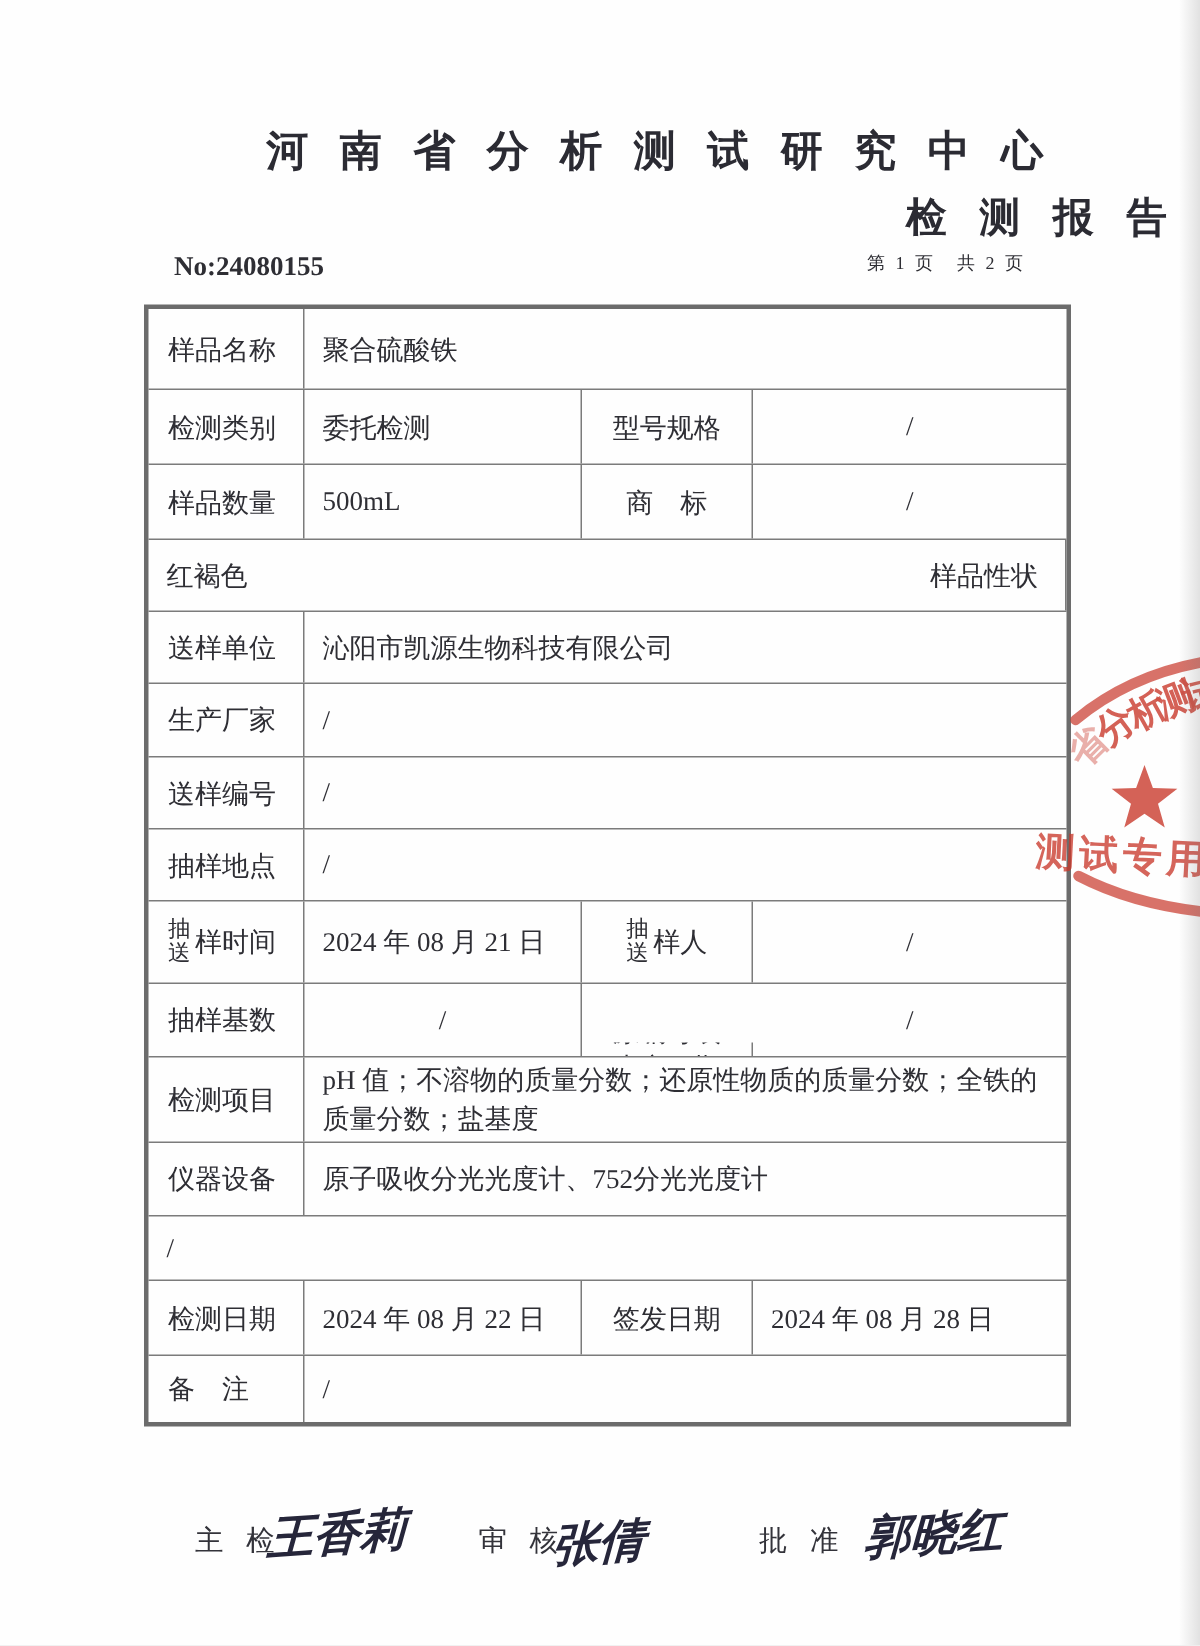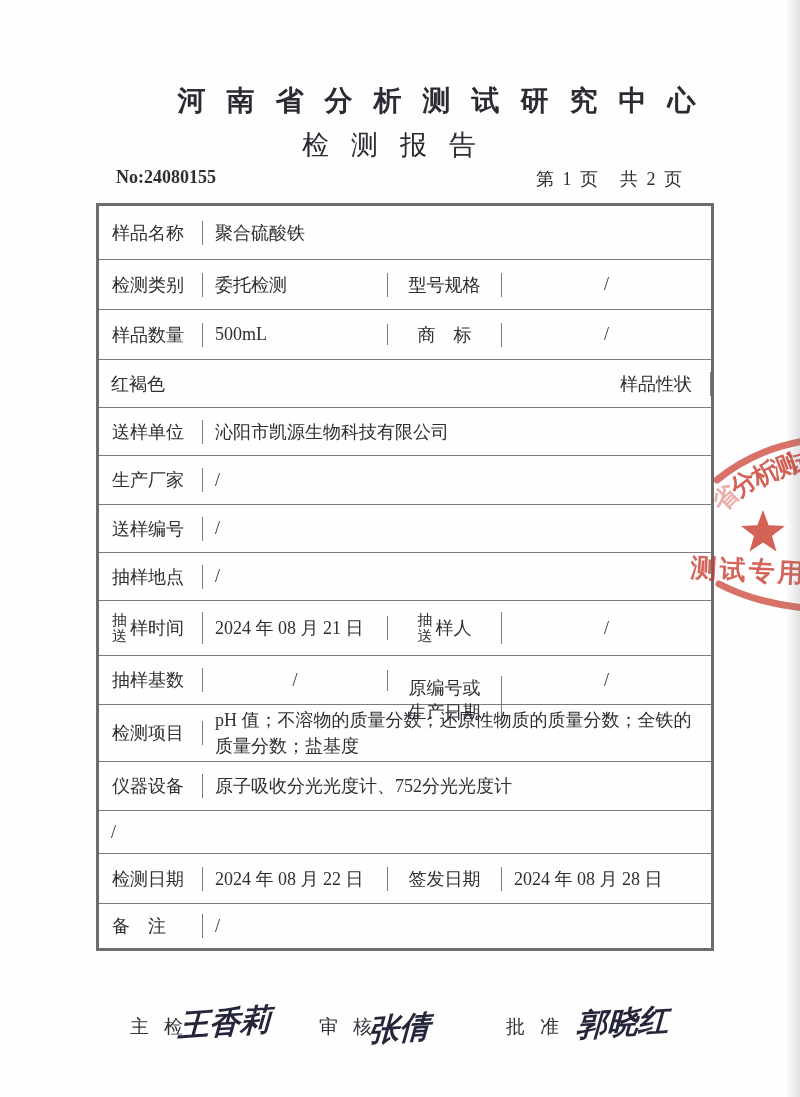--- a/index.html
+++ b/index.html
@@ -16,31 +16,31 @@
     pointer-events:none;
   }
   
   .org-name {
     position:absolute; top:82px; left:0; width:100%;
     text-align:center; font-size:28px; font-weight:bold;
     letter-spacing:21px; color:#2b2b33;margin-left:47px;
   }
   .doc-title {
     position:absolute; top:127px; left:0; width:100%;
-    text-align:center; font-size:27px; font-weight:normal;
+    text-align:right; font-size:27px; font-weight:bold;
     letter-spacing:22px; color:#2b2b33;
   }
   .meta-no { position:absolute; left:116px; top:167px; font-size:18px;font-weight:bold; }
-  .meta-page { position:absolute; right:116px; top:167px; font-size:18px; letter-spacing:2px; }
+  .meta-page { position:absolute; right:116px; top:167px; font-size:12px; letter-spacing:2px; }
   
   .report-table {
     position:absolute; left:96px; top:203px; width:618px;
     border:3px solid #6c6c6c;
   }
-  .trow { display:flex; border-top:1px solid #7b7b7b;align-items:center; }
+  .trow { display:flex; border-top:1px solid #7b7b7b; }
   .trow:first-child { border-top:none; }
   .cell { display:flex; align-items:center; font-size:18px; overflow:hidden; }
   .c-label  { width:104px; padding-left:13px; border-right:1px solid #7b7b7b; flex-shrink:0; }
   .c-value  { flex:1; padding-left:12px; padding-right:18px; }
   .c-val1   { width:185px; padding-left:12px; border-right:1px solid #7b7b7b; flex-shrink:0; }
   .c-label2 { width:114px; justify-content:center; border-right:1px solid #7b7b7b; flex-shrink:0; text-align:center; }
   .c-val2   { flex:1; justify-content:center; }
   .center   { justify-content:center; padding-left:0; }
   .multiline{ line-height:26px; padding-top:2px; padding-bottom:2px; }
   .stack { display:inline-flex; flex-direction:column; font-size:15px; line-height:16px; margin-right:3px; }

